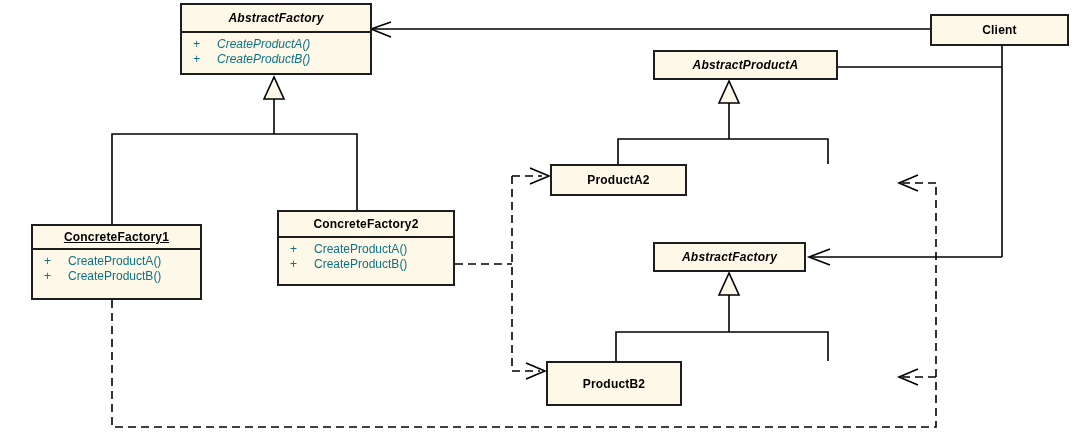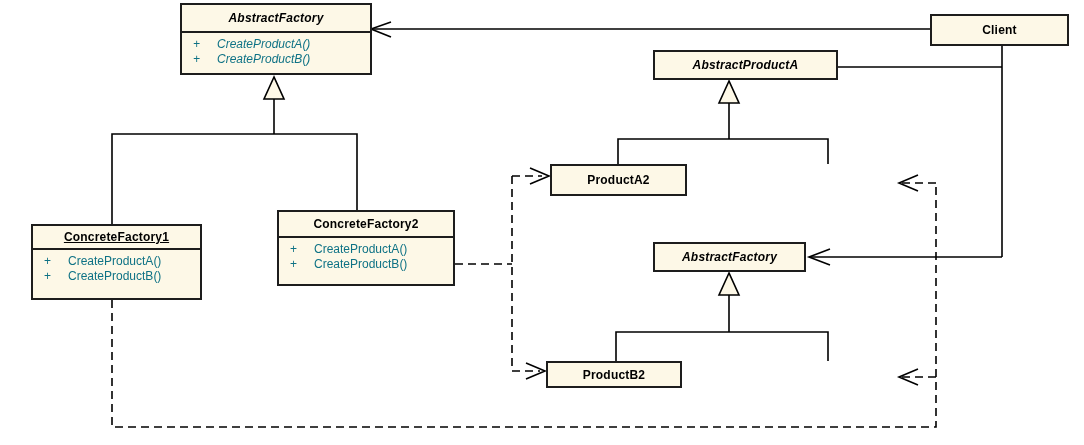--- a/index.html
+++ b/index.html
@@ -40,21 +40,21 @@
   .abstract .uml-method{font-style:italic;}
   .vis{width:24px;flex:0 0 24px;}
   
   #cls-af   {left:180px;top:3px;  width:192px;height:72px;}
   #cls-af    .uml-head{height:26px;}
   #cls-client{left:930px;top:14px;width:139px;height:32px;}
   #cls-apa  {left:653px;top:50px; width:185px;height:30px;text-align:center;}
   #cls-a2   {left:550px;top:164px;width:137px;height:32px;text-align:center;}
   #cls-a1   {left:762px;top:164px;width:136px;height:32px;}
   #cls-apb  {left:653px;top:242px;width:153px;height:30px;}
-  #cls-b2   {left:546px;top:361px;width:136px;height:27px;}
+  #cls-b2   {left:546px;top:361px;width:136px;height:45px;}
   #cls-b1   {left:762px;top:361px;width:136px;height:31px;}
   #cls-cf1  {left:31px; top:224px;width:171px;height:76px;}
   #cls-cf1   .uml-head{height:22px;text-decoration:underline;}
   #cls-cf2  {left:277px;top:210px;width:178px;height:76px;}
   #cls-cf2   .uml-head{height:24px;}
 </style>
 </head>
 <body>
 
 <div id="canvas">

